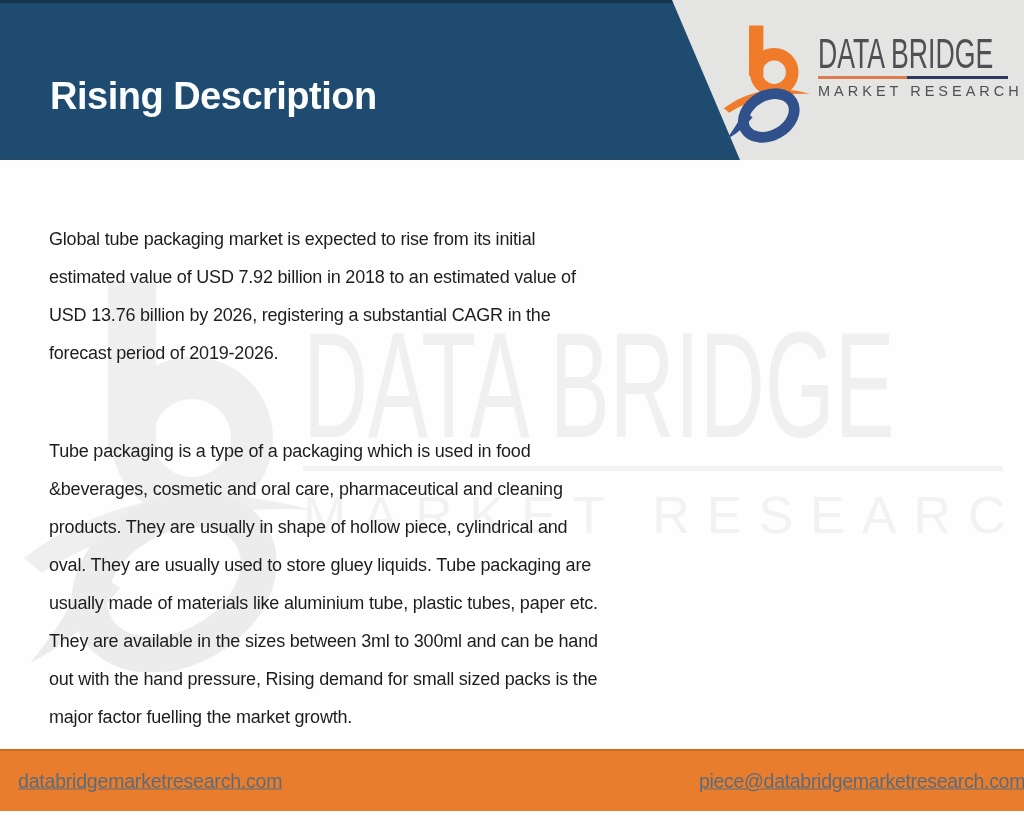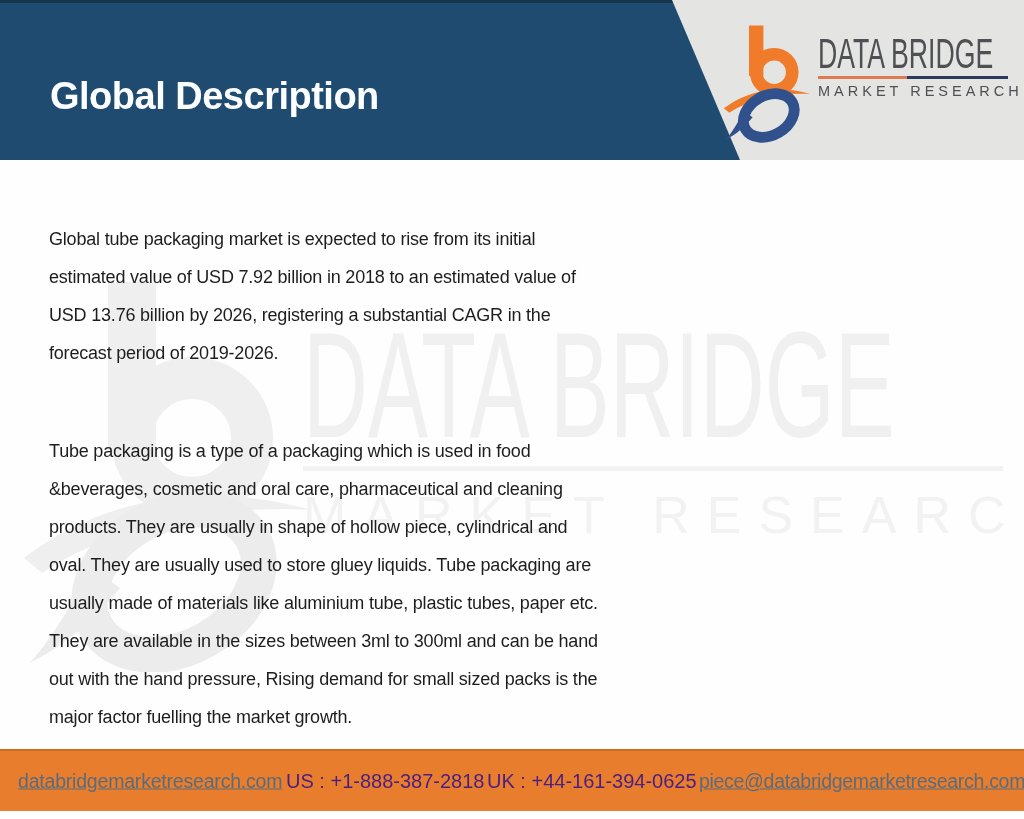--- a/index.html
+++ b/index.html
@@ -100,21 +100,21 @@
     </svg>
     <div class="wm-text">
       <div class="wm-name">DATA BRIDGE</div>
       <div class="wm-divider"></div>
       <div class="wm-sub">MARKET RESEARCH</div>
     </div>
   </div>
 
   <div class="header">
     <div class="header-gray-corner"></div>
-    <h1 class="page-title">Global Description</h1>
+    <h1 class="page-title">Rising Description</h1>
 
     <svg class="logo-mark" viewBox="0 0 100 130" aria-hidden="true">
       <rect class="o" x="30" y="0" width="16" height="56"></rect>
       <circle class="oc" cx="58" cy="52" r="20" stroke-width="14"></circle>
       <path class="o" d="M2,92 C28,72 62,66 98,76 C64,74 30,82 8,97 Z"></path>
       <g transform="rotate(-30 52 100)">
         <ellipse class="bc" cx="52" cy="100" rx="30" ry="22" stroke-width="12"></ellipse>
       </g>
       <path class="b" d="M4,127 C16,121 26,112 34,102 L24,95 C18,108 11,119 4,127 Z"></path>
     </svg>
@@ -135,18 +135,16 @@
 products. They are usually in shape of hollow piece, cylindrical and
 oval. They are usually used to store gluey liquids. Tube packaging are
 usually made of materials like aluminium tube, plastic tubes, paper etc.
 They are available in the sizes between 3ml to 300ml and can be hand
 out with the hand pressure, Rising demand for small sized packs is the
 major factor fuelling the market growth.</p>
   </div>
 
   <div class="footer">
     <a href="#" class="f-item f-website">databridgemarketresearch.com</a>
-    <span class="f-item f-us">US : +1-888-387-2818</span>
-    <span class="f-item f-uk">UK : +44-161-394-0625</span>
     <a href="#" class="f-item f-email">piece@databridgemarketresearch.com</a>
   </div>
 
 </div>
 
 </body></html>

